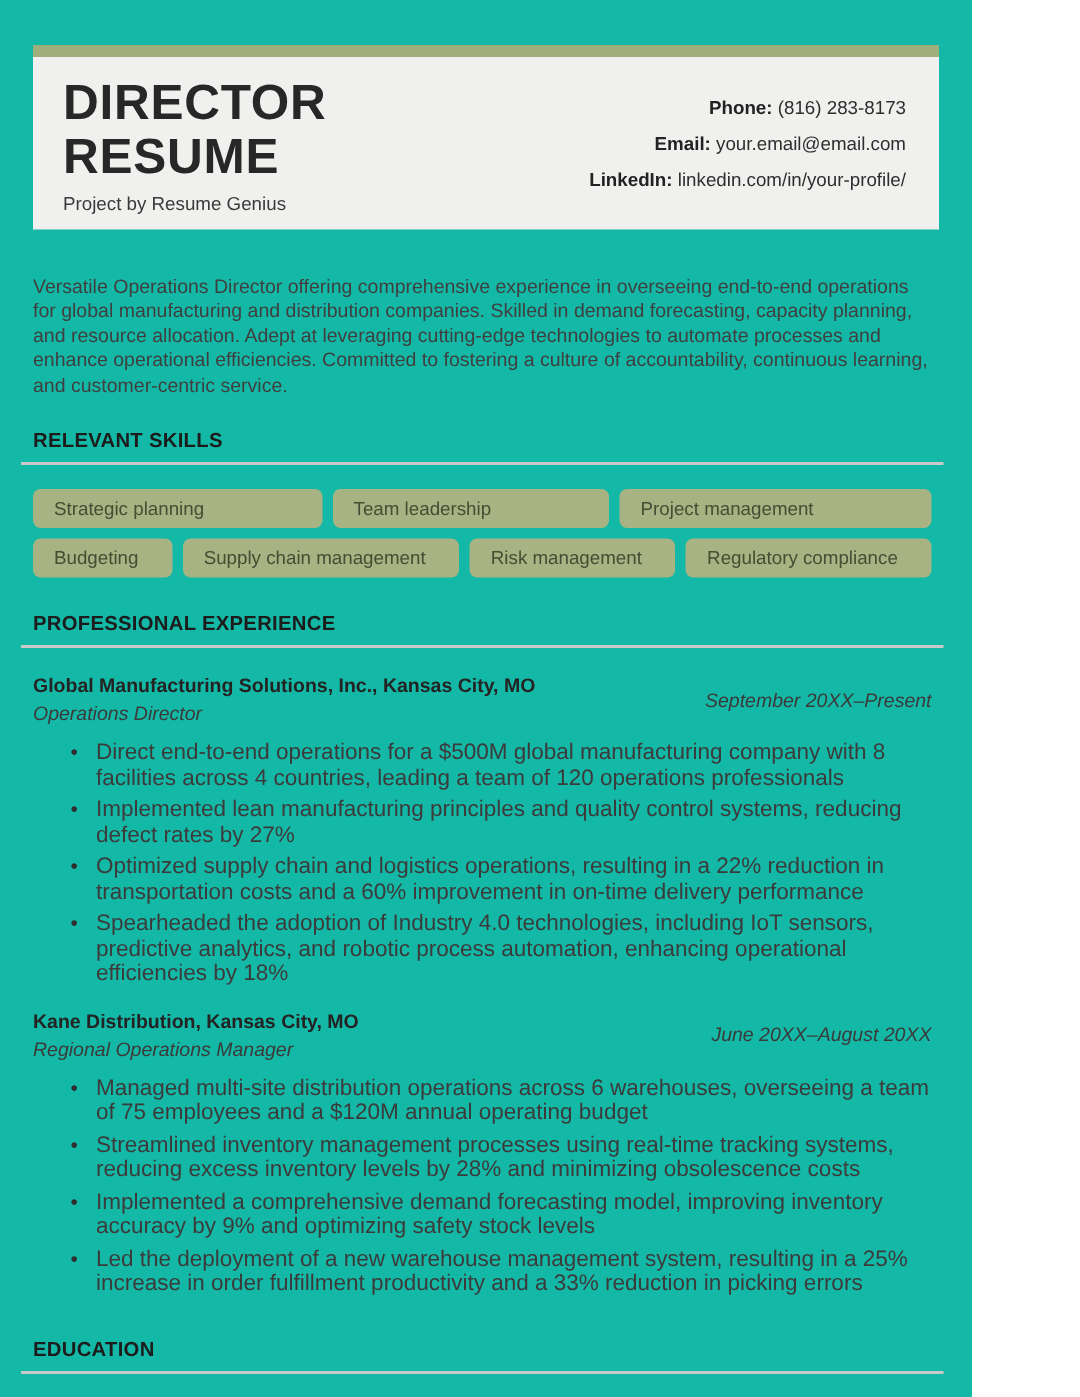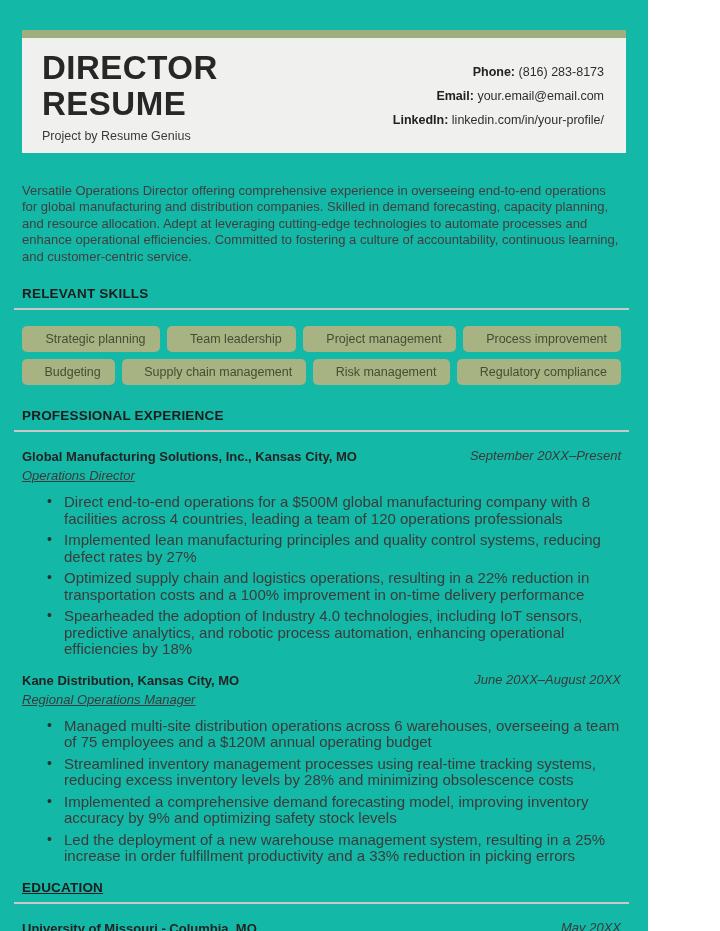--- a/index.html
+++ b/index.html
@@ -47,41 +47,41 @@
   .section{margin:0;}
   .section-heading{
     margin:20px 0 0 0;
     font-size:13.5px;
     font-weight:700;
     letter-spacing:0.2px;
     color:#1c1c1c;
     line-height:17px;
   }
   .section-heading.exp{margin-top:22px;}
-  .section-heading.edu{margin-top:14px;text-decoration:underline;}
+  .section-heading.edu{margin-top:26px;}
   .divider{border-bottom:2px solid var(--divider);margin:6px -8px 0 -8px;height:0;}
 
   .pills{margin-top:16px;display:flex;flex-direction:column;gap:7px;}
   .pill-row{display:flex;gap:7px;}
   .pill{
     flex:1 1 auto;
     background:var(--pill-bg);
     color:var(--pill-text);
     border-radius:5px;
-    text-align:right;
+    text-align:left;
     font-size:12.5px;
     line-height:14px;
     padding:6px 14px;
   }
 
   .job{margin-top:16px;}
   .job.second{margin-top:14px;}
-  .entry-header{display:flex;justify-content:space-between;}
+  .entry-header{display:flex;justify-content:space-between;align-items:center;}
   .company{font-size:13px;font-weight:700;color:#232323;line-height:17px;}
-  .role{font-size:13px;font-style:italic;color:#3a3a3a;line-height:17px;margin-top:2px;text-decoration:underline;}
+  .role{font-size:13px;font-style:italic;color:#3a3a3a;line-height:17px;margin-top:2px;}
   .dates{font-size:13px;font-style:italic;color:#3a3a3a;white-space:nowrap;}
 
   ul.bullets{list-style:none;margin:10px 0 0 0;padding:0 0 0 25px;}
   ul.bullets li{
     position:relative;
     padding-left:17px;
     font-size:15px;
     line-height:16.5px;
     margin-bottom:5px;
     color:#3b3b3b;
@@ -123,21 +123,20 @@
     <p class="summary">Versatile Operations Director offering comprehensive experience in overseeing end-to-end operations for global manufacturing and distribution companies. Skilled in demand forecasting, capacity planning, and resource allocation. Adept at leveraging cutting-edge technologies to automate processes and enhance operational efficiencies. Committed to fostering a culture of accountability, continuous learning, and customer-centric service.</p>
 
     <section class="section">
       <h2 class="section-heading">RELEVANT SKILLS</h2>
       <div class="divider"></div>
       <div class="pills">
         <div class="pill-row">
           <div class="pill">Strategic planning</div>
           <div class="pill">Team leadership</div>
           <div class="pill">Project management</div>
-          <div class="pill">Process improvement</div>
         </div>
         <div class="pill-row">
           <div class="pill">Budgeting</div>
           <div class="pill">Supply chain management</div>
           <div class="pill">Risk management</div>
           <div class="pill">Regulatory compliance</div>
         </div>
       </div>
     </section>
 
@@ -149,21 +148,21 @@
         <div class="entry-header">
           <div>
             <div class="company">Global Manufacturing Solutions, Inc., Kansas City, MO</div>
             <div class="role">Operations Director</div>
           </div>
           <div class="dates">September 20XX–Present</div>
         </div>
         <ul class="bullets">
           <li>Direct end-to-end operations for a $500M global manufacturing company with 8 facilities across 4 countries, leading a team of 120 operations professionals</li>
           <li>Implemented lean manufacturing principles and quality control systems, reducing defect rates by 27%</li>
-          <li>Optimized supply chain and logistics operations, resulting in a 22% reduction in transportation costs and a 100% improvement in on-time delivery performance</li>
+          <li>Optimized supply chain and logistics operations, resulting in a 22% reduction in transportation costs and a 60% improvement in on-time delivery performance</li>
           <li>Spearheaded the adoption of Industry 4.0 technologies, including IoT sensors, predictive analytics, and robotic process automation, enhancing operational efficiencies by 18%</li>
         </ul>
       </div>
 
       <div class="job second">
         <div class="entry-header">
           <div>
             <div class="company">Kane Distribution, Kansas City, MO</div>
             <div class="role">Regional Operations Manager</div>
           </div>

